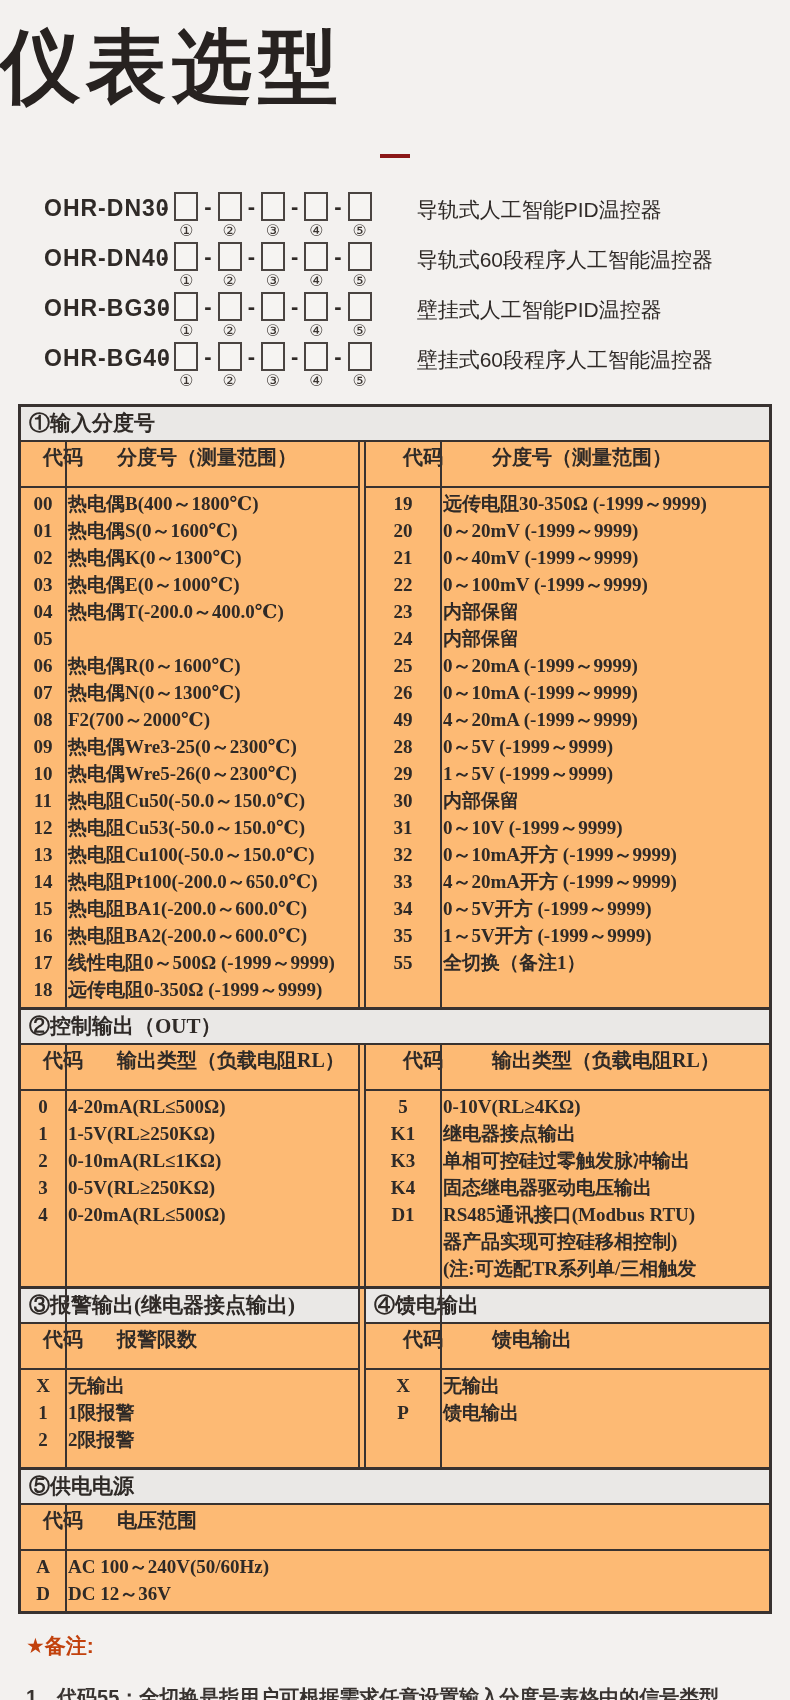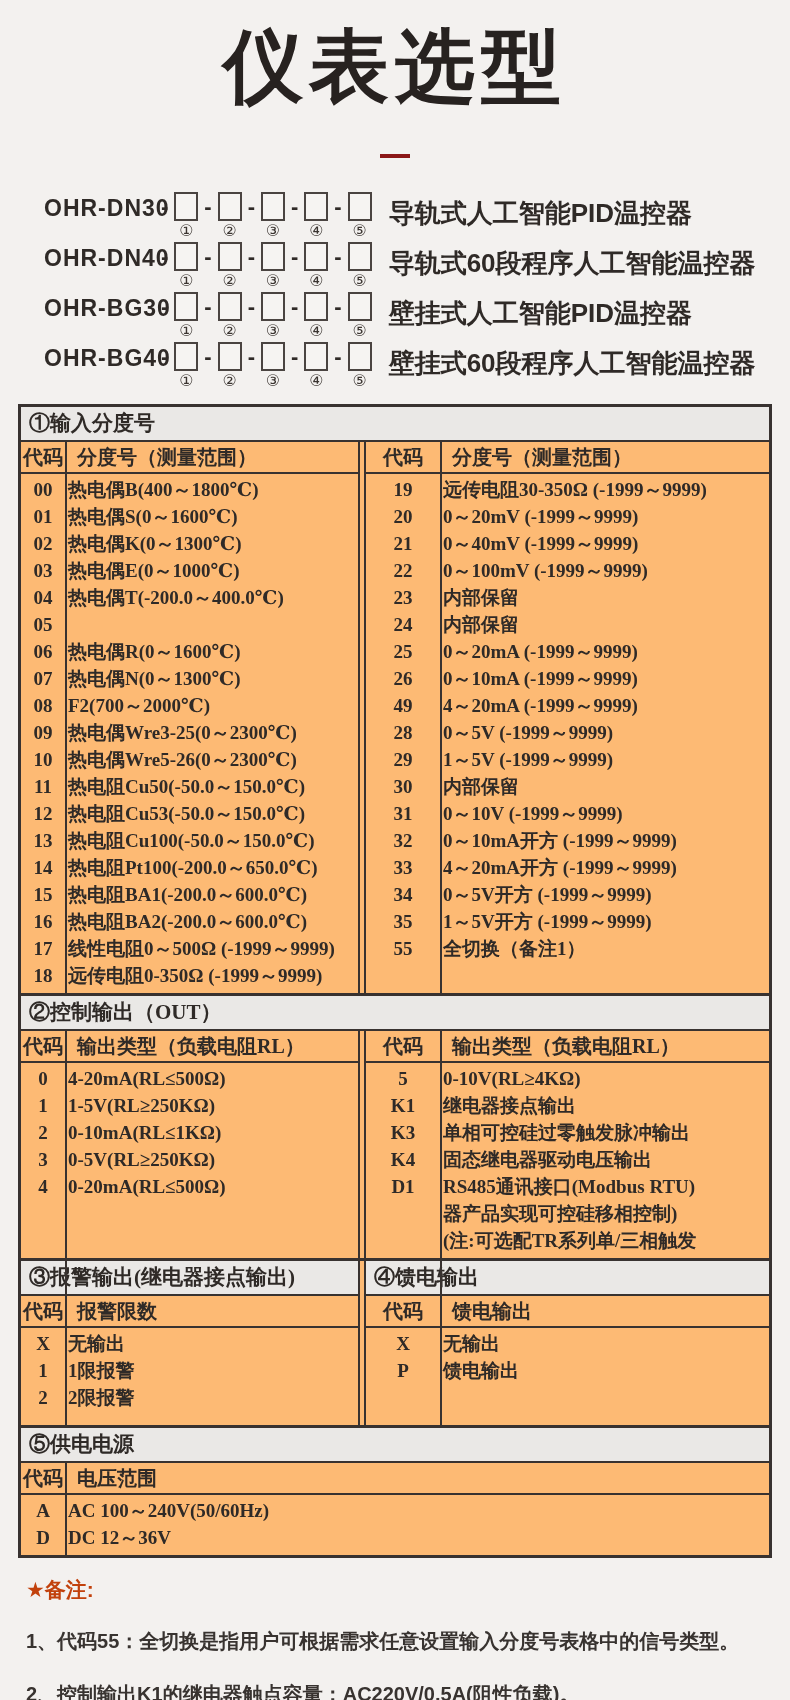--- a/index.html
+++ b/index.html
@@ -6,21 +6,21 @@
   body{
     width:790px;height:1700px;
     background:#f3f1ef;
     font-family:"Liberation Sans","DejaVu Sans",sans-serif;
     color:#2f2a27;
     overflow:hidden;
   }
   
   .title{
     margin:14px 0 0;
-    text-align:center;
+    text-align:left;
     font-size:80px;
     font-weight:900;
     letter-spacing:6px;
     color:#272220;
   }
   .title-dash{
     width:30px;height:4px;
     margin:32px auto 24px;
   }
   
@@ -29,22 +29,22 @@
   .model-code{
     width:112px;flex:none;
     font-size:23px;font-weight:700;letter-spacing:1px;
     padding-top:3px;white-space:nowrap;
   }
   .mdash{font-size:22px;font-weight:700;padding:2px 5px 0 5px;}
   .slot{display:inline-flex;flex-direction:column;align-items:center;width:26px;flex:none;}
   .box{width:20px;height:25px;border:2px solid #4a4441;background:#f6f4f2;}
   .circ{font-size:16px;line-height:18px;margin-top:1px;color:#3a3430;}
   .model-desc{
-    font-size:26px;font-weight:700;
-    margin-left:16px;padding-top:4px;white-space:nowrap;
+    font-size:21px;font-weight:400;
+    margin-left:44px;padding-top:4px;white-space:nowrap;
   }
   
   .big-table{
     margin:6px 18px 0 18px;
     border:3px solid #383230;
     background:#fdba74;
   }
   .section{border-top:3px solid #383230;}
   .section:first-child{border-top:none;}
   .sec-header{
@@ -66,21 +66,21 @@
   .half-right::before{
     content:"";position:absolute;top:0;bottom:0;left:74px;
     border-left:2px solid #383230;
   }
   .full{position:relative;}
   .subhead{display:flex;border-bottom:2px solid #383230;font-weight:700;}
   .subhead .code-cell,.t-row .code-cell{
     width:44px;flex:none;text-align:center;
   }
   .half-right .subhead .code-cell,.half-right .t-row .code-cell{width:74px;}
-  .subhead span{font-size:20px;line-height:30px;height:30px;}
+  .subhead span{font-size:20px;line-height:30px;height:44px;margin-left:20px;}
   .subhead .desc-cell{flex:1;padding-left:12px;}
   .rows{padding:2px 0 4px 0;}
   .t-row{display:flex;font-size:19px;font-weight:700;line-height:27px;height:27px;white-space:nowrap;}
   .t-row .desc-cell{flex:1;padding-left:3px;overflow:hidden;}
   .table-serif{font-family:"Liberation Serif","DejaVu Serif",serif;}
   .pad-bottom{padding-bottom:14px;}
   
   .notes{padding:18px 24px 0 26px;}
   .notes-label{font-size:21px;font-weight:700;margin-bottom:4px;color:#c2410c;}
   .note-item{font-size:20px;font-weight:700;line-height:1.55;margin:22px 0;color:#383330;}

